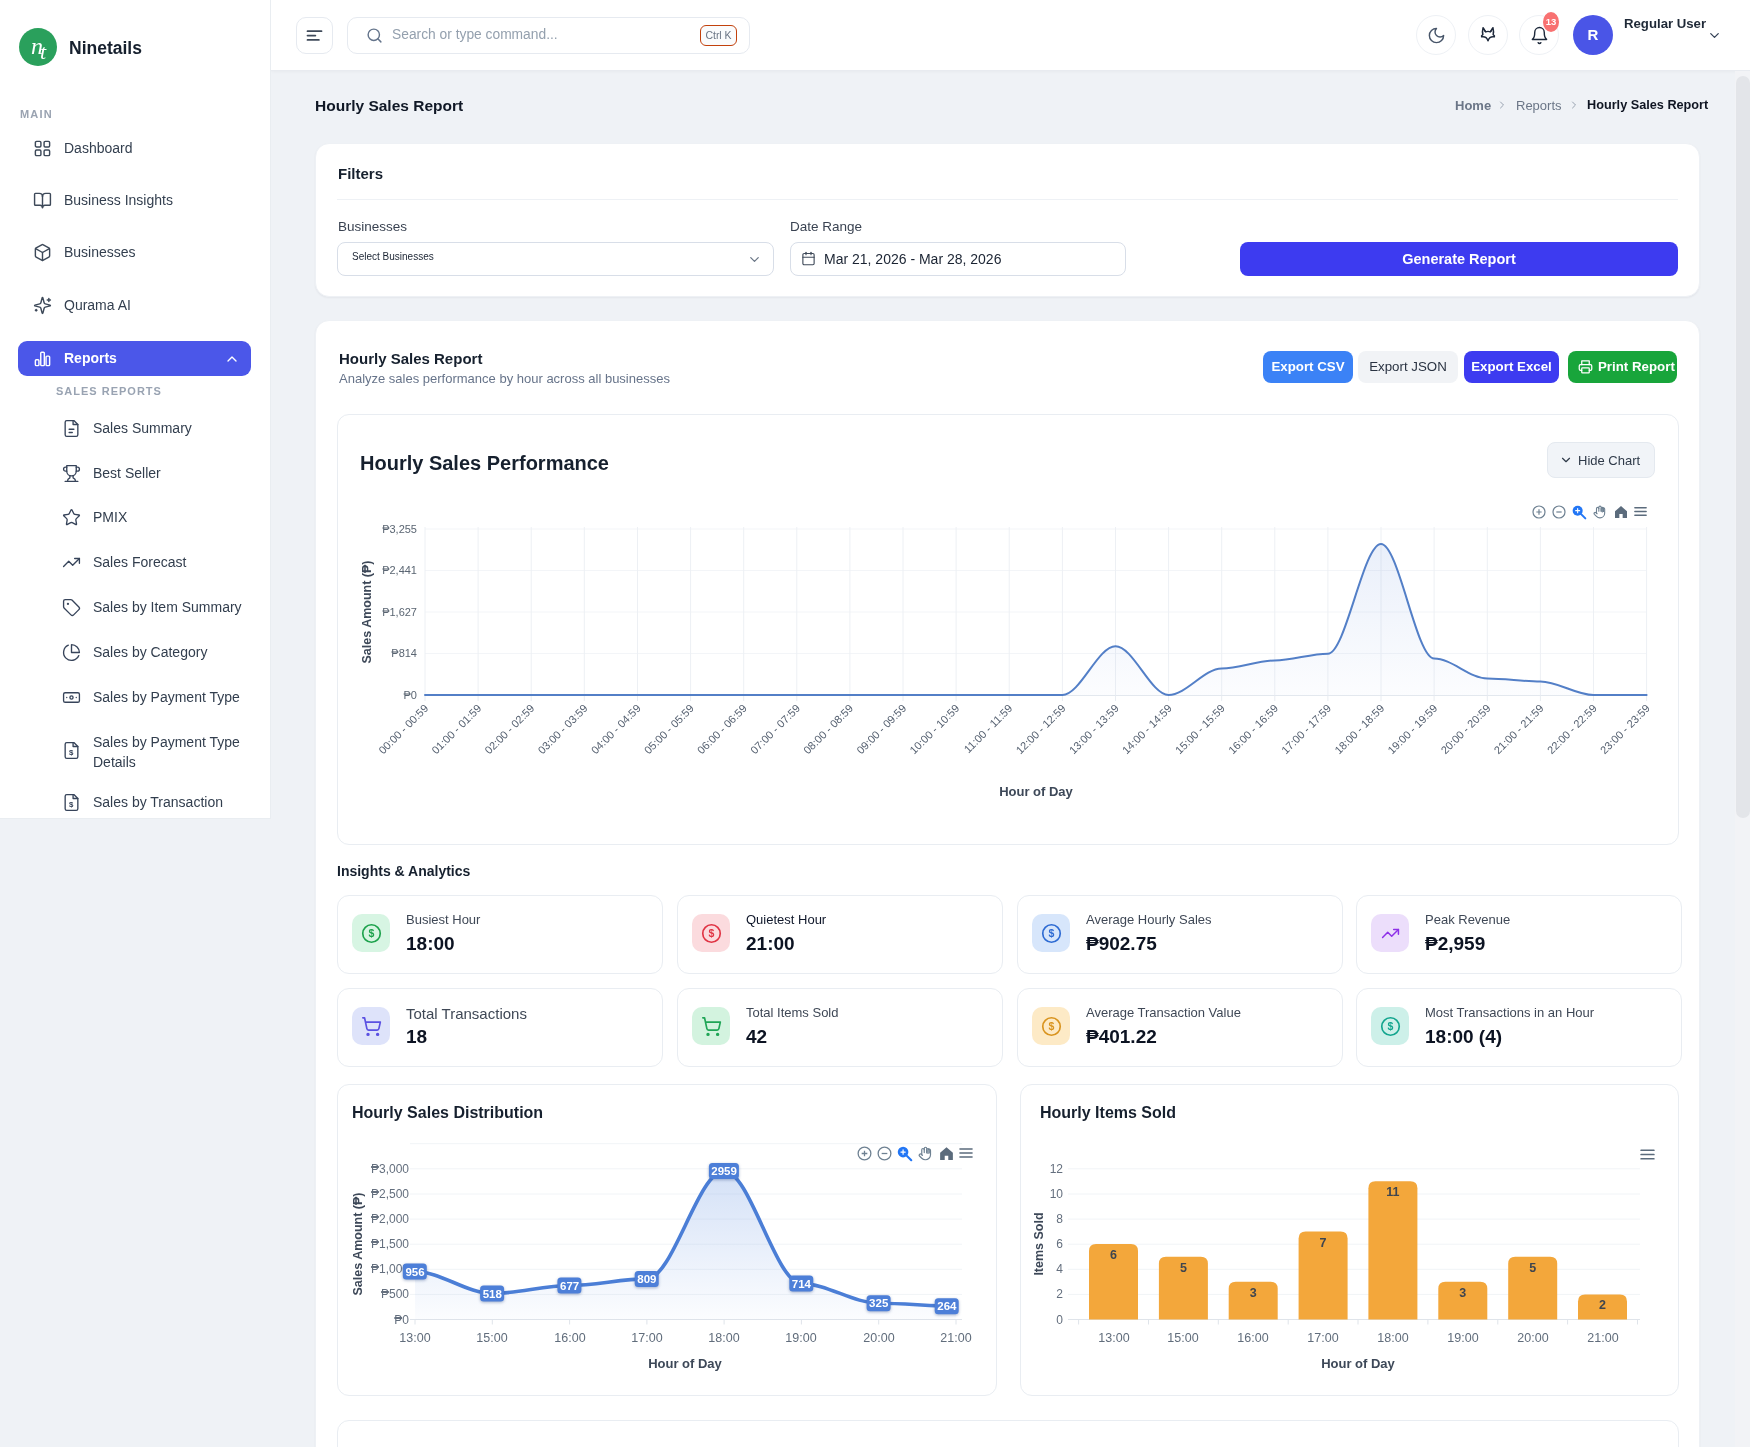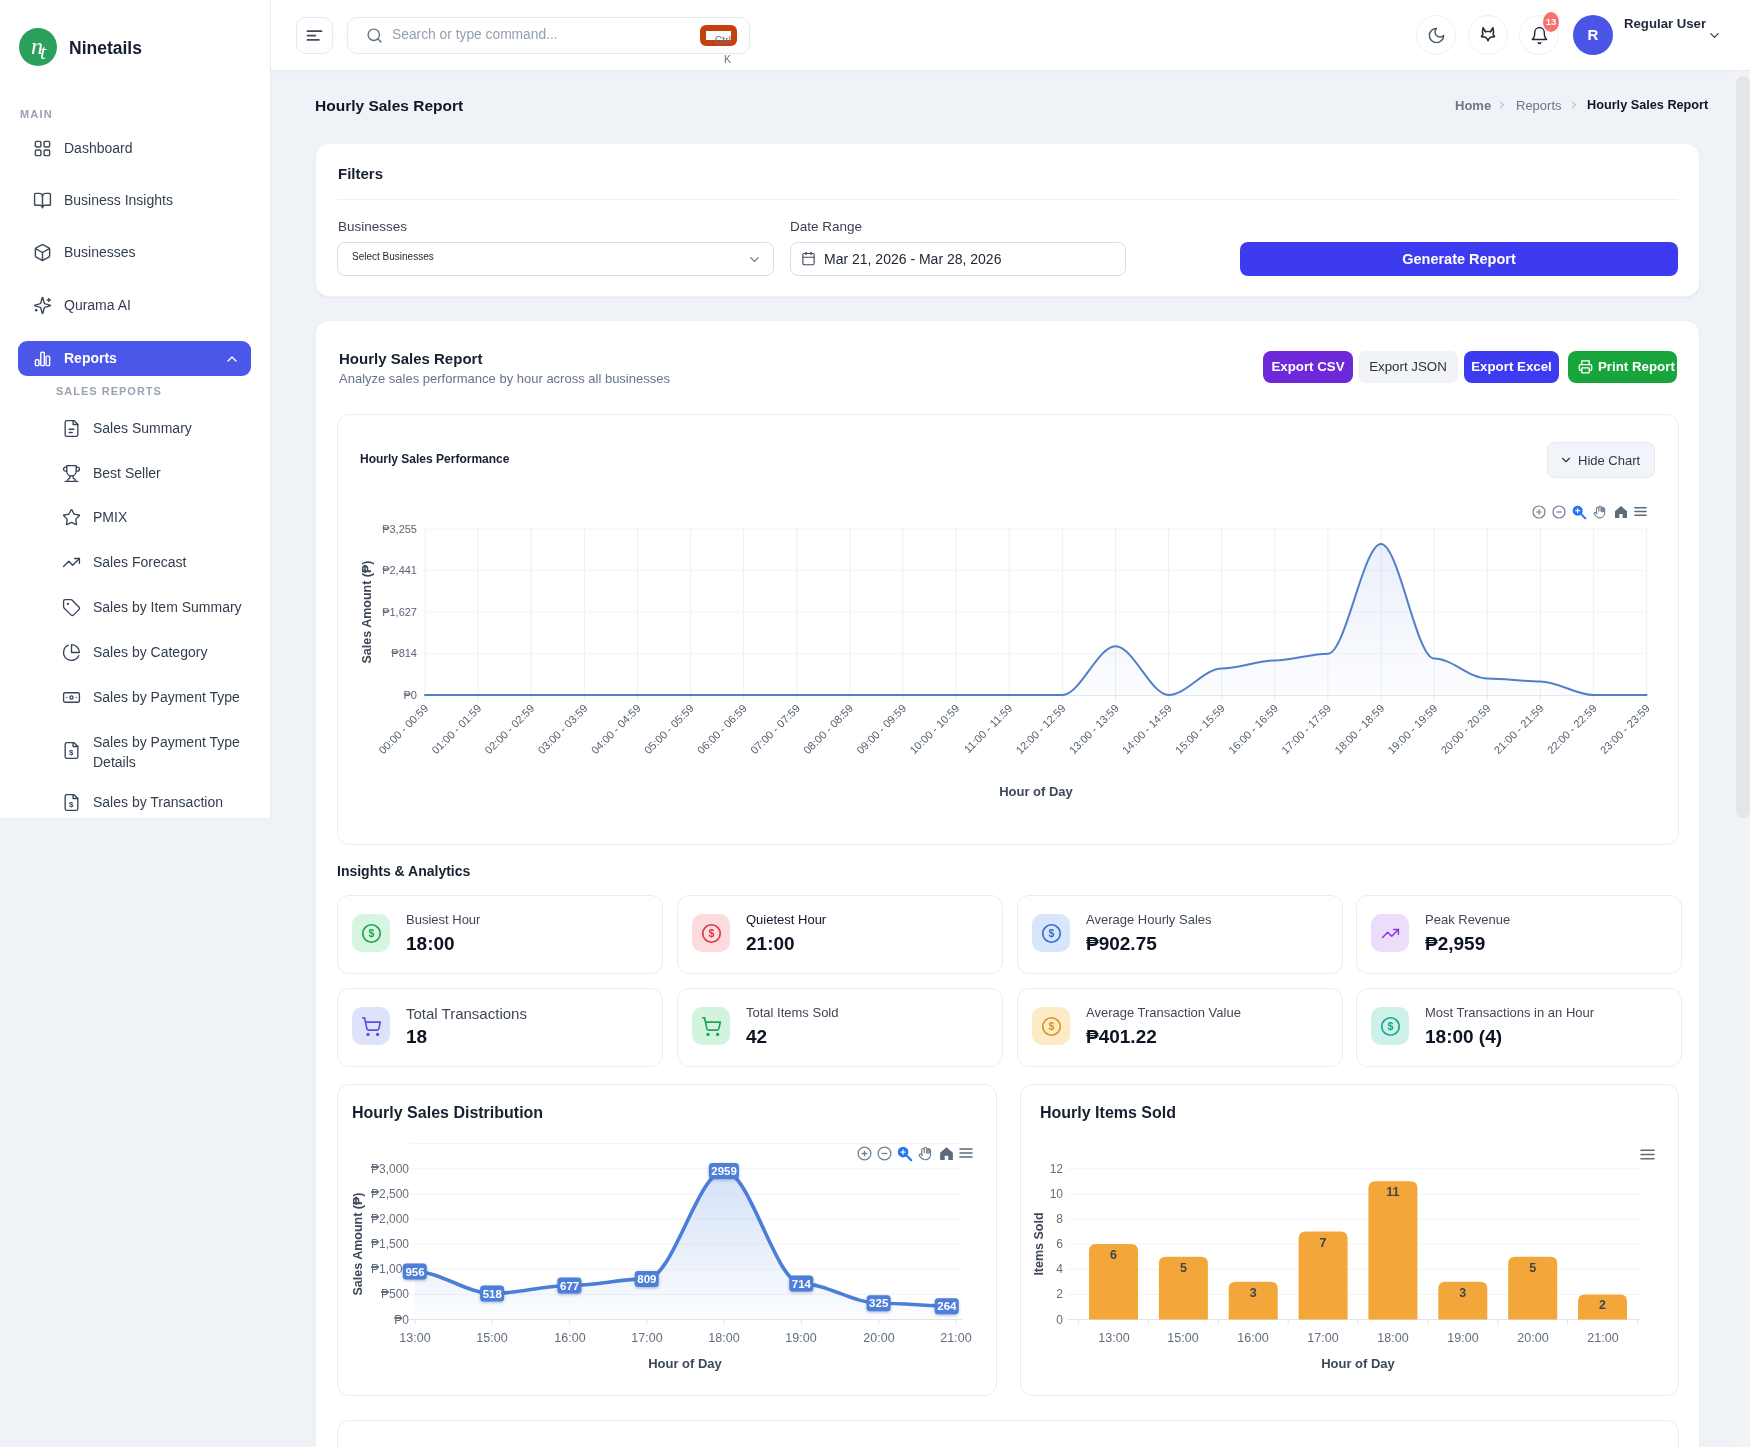--- a/index.html
+++ b/index.html
@@ -10,21 +10,21 @@
     <path d="M4 7h16"></path>
     <path d="M4 12h9"></path>
     <path d="M4 17h13"></path>
   </svg>
 <div style="position:absolute;left:347px;top:17px;width:403px;height:37px;border:1px solid #e6eaf0;border-radius:10px;background:#fff;"></div>
 <svg style="position:absolute;left:366px;top:27px;color:#64748b;" width="17" height="17" viewBox="0 0 24 24" fill="none" stroke="#64748b" stroke-width="2" stroke-linecap="round" stroke-linejoin="round">
     <circle cx="11" cy="11" r="8"></circle>
     <path d="m21 21-4.3-4.3"></path>
   </svg>
 <div style="position:absolute;left:392px;top:27px;font-size:13.8px;color:#94a0ae;font-weight:400;white-space:nowrap;">Search or type command...</div>
-<div style="position:absolute;left:700px;top:25px;width:37px;height:21px;border:6px solid #c2410c;border-radius:6px;background:#fafbfc;font-size:10.5px;color:#6a7585;text-align:right;line-height:19px;">Ctrl K</div>
+<div style="position:absolute;left:700px;top:25px;width:37px;height:21px;border:1px solid #c2410c;border-radius:6px;background:#fafbfc;font-size:10.5px;color:#6a7585;text-align:center;line-height:19px;">Ctrl K</div>
 <div style="position:absolute;left:1416px;top:15px;width:40px;height:40px;border:1px solid #eef1f5;border-radius:50%;background:#fff;"></div>
 <svg style="position:absolute;left:1426.5px;top:25.5px;color:#475569;" width="19" height="19" viewBox="0 0 24 24" fill="none" stroke="#475569" stroke-width="1.8" stroke-linecap="round" stroke-linejoin="round">
     <path d="M12 3a6 6 0 0 0 9 9 9 9 0 1 1-9-9Z"></path>
   </svg>
 <div style="position:absolute;left:1468px;top:15px;width:40px;height:40px;border:1px solid #eef1f5;border-radius:50%;background:#fff;"></div>
 <svg style="position:absolute;left:1477px;top:24px;color:#1e293b;" width="22" height="22" viewBox="0 0 24 24" fill="none" stroke="#1e293b" stroke-width="1.6" stroke-linecap="round" stroke-linejoin="round">
     <path d="M6.6 4 L9.5 8.6 C11.1 7.9 12.9 7.9 14.5 8.6 L17.4 4 C18.2 7.2 18.2 9.9 17.6 11.6 C19 12.4 19.4 13.2 19 14 C17.2 13.6 15.4 13.9 14.1 14.9 C13.2 15.6 12.6 16.7 12 18.4 C11.4 16.7 10.8 15.6 9.9 14.9 C8.6 13.9 6.8 13.6 5 14 C4.6 13.2 5 12.4 6.4 11.6 C5.8 9.9 5.8 7.2 6.6 4 Z"></path>
     <path d="M7.5 5.8 8.9 8.1"></path>
     <path d="M16.5 5.8 15.1 8.1"></path>
     <path d="M11 16.4 13 16.4 12 18.1 Z" fill="currentColor" stroke="none"></path>
@@ -164,32 +164,32 @@
     <path d="M8 2v4"></path>
     <path d="M16 2v4"></path>
     <rect x="3" y="4" width="18" height="18" rx="2"></rect>
     <path d="M3 10h18"></path>
   </svg>
 <div style="position:absolute;left:824px;top:251px;font-size:14px;color:#1b2433;font-weight:500;white-space:nowrap;">Mar 21, 2026 - Mar 28, 2026</div>
 <div style="position:absolute;left:1240px;top:242px;width:438px;height:34px;background:#3d3bf0;border-radius:8px;color:#fff;font-size:14.5px;font-weight:600;text-align:center;line-height:34px;">Generate Report</div>
 <div class="card" style="left:315px;top:320px;width:1385px;height:1180px;border-radius:14px;"></div>
 <div style="position:absolute;left:339px;top:350px;font-size:15px;color:#16202e;font-weight:700;white-space:nowrap;">Hourly Sales Report</div>
 <div style="position:absolute;left:339px;top:371px;font-size:13px;color:#67748a;font-weight:400;white-space:nowrap;">Analyze sales performance by hour across all businesses</div>
-<div style="position:absolute;left:1263px;top:351px;width:90px;height:32px;background:#6d28d9;border-radius:8px;color:#fff;font-size:13.3px;font-weight:600;text-align:center;line-height:32px;">Export CSV</div>
+<div style="position:absolute;left:1263px;top:351px;width:90px;height:32px;background:#3b82f6;border-radius:8px;color:#fff;font-size:13.3px;font-weight:600;text-align:center;line-height:32px;">Export CSV</div>
 <div style="position:absolute;left:1358px;top:351px;width:100px;height:32px;background:#f1f3f6;border-radius:8px;color:#2a3342;font-size:13.3px;font-weight:500;text-align:center;line-height:32px;">Export JSON</div>
 <div style="position:absolute;left:1464px;top:351px;width:95px;height:32px;background:#3d3bf0;border-radius:8px;color:#fff;font-size:13.3px;font-weight:600;text-align:center;line-height:32px;">Export Excel</div>
 <div style="position:absolute;left:1568px;top:351px;width:109px;height:32px;background:#18a53b;border-radius:8px;color:#fff;font-size:13.3px;font-weight:600;"></div>
 <svg style="position:absolute;left:1578px;top:359px;color:#fff;" width="15" height="15" viewBox="0 0 24 24" fill="none" stroke="#fff" stroke-width="2" stroke-linecap="round" stroke-linejoin="round">
     <path d="M6 9V3h12v6"></path>
     <path d="M6 18H4a2 2 0 0 1-2-2v-5a2 2 0 0 1 2-2h16a2 2 0 0 1 2 2v5a2 2 0 0 1-2 2h-2"></path>
     <rect x="6" y="14" width="12" height="8" rx="1"></rect>
   </svg>
 <div style="position:absolute;left:1598px;top:359px;font-size:13.3px;color:#fff;font-weight:600;white-space:nowrap;">Print Report</div>
 <div class="panel" style="left:337px;top:414px;width:1342px;height:431px;"></div>
-<div style="position:absolute;left:360px;top:452px;font-size:12px;color:#16202e;font-weight:700;white-space:nowrap;">Hourly Sales Performance</div>
+<div style="position:absolute;left:360px;top:452px;font-size:20px;color:#16202e;font-weight:700;white-space:nowrap;">Hourly Sales Performance</div>
 <div style="position:absolute;left:1547px;top:442px;width:108px;height:36px;background:#f1f4f8;border:1px solid #e4e9ef;border-radius:8px;"></div>
 <svg style="position:absolute;left:1559px;top:453px;color:#2f3a49;" width="14" height="14" viewBox="0 0 24 24" fill="none" stroke="#2f3a49" stroke-width="2" stroke-linecap="round" stroke-linejoin="round">
     <path d="m6 9 6 6 6-6"></path>
   </svg>
 <div style="position:absolute;left:1578px;top:453px;font-size:13px;color:#2f3a49;font-weight:500;white-space:nowrap;">Hide Chart</div>
 <svg style="position:absolute;left:1531.0px;top:504.0px" width="16" height="16" viewBox="0 0 24 24" fill="none" stroke="#6e8192" stroke-width="1.8">
     <circle cx="12" cy="12" r="9"></circle>
     <path d="M12 8v8M8 12h8"></path>
   </svg>
 <svg style="position:absolute;left:1551.0px;top:504.0px" width="16" height="16" viewBox="0 0 24 24" fill="none" stroke="#6e8192" stroke-width="1.8">

